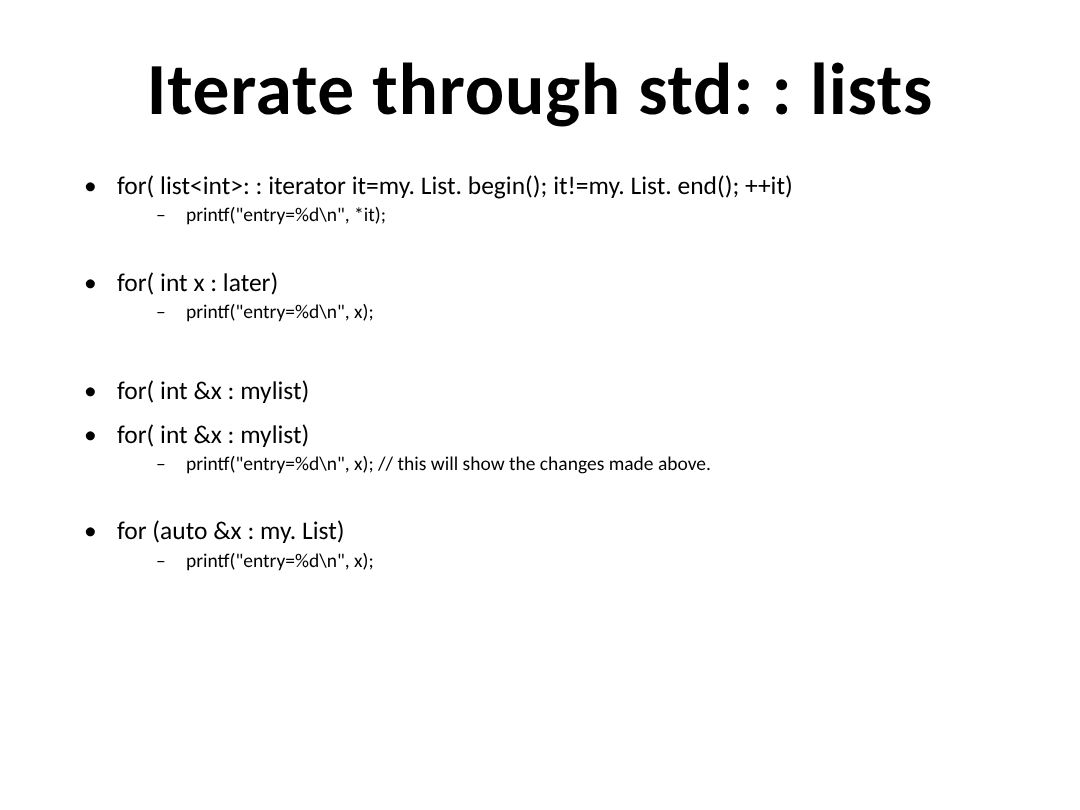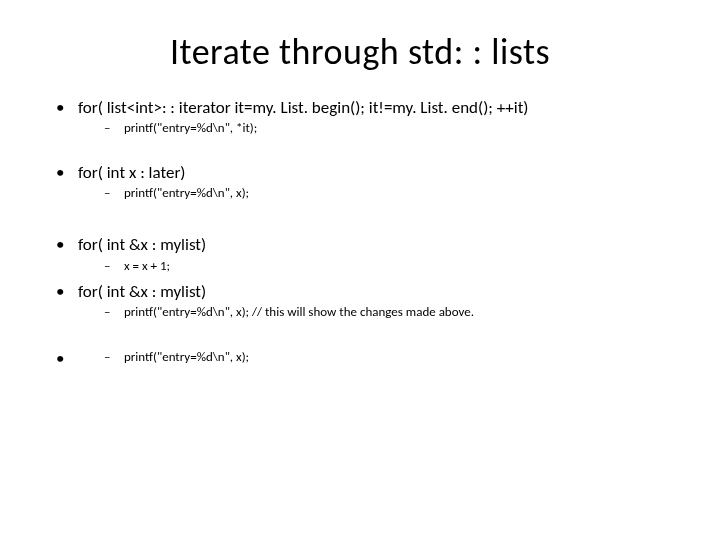--- a/index.html
+++ b/index.html
@@ -13,22 +13,22 @@
     overflow: hidden;
   }
   .slide {
     box-sizing: border-box;
     width: 720px;
     height: 540px;
     padding: 20px 30px 20px 30px;
   }
   .title {
     text-align: center;
-    font-size: 36px;
-    font-weight: 400;
+    font-size: 49px;
+    font-weight: 700;
     margin: 10px 0 24px 0;
     letter-spacing: 0.5px;
   }
   ul.top {
     list-style: none;
     padding: 0;
     margin: 0 0 16px 26px;
   }
   ul.top > li {
     position: relative;
@@ -74,24 +74,23 @@
   <ul class="top" id="top-list">
       <li><span>for( list&lt;int&gt;: : iterator it=my. List. begin(); it!=my. List. end(); ++it)</span><ul class="sub">
           <li>printf("entry=%d\n", *it);</li>
         </ul></li>
       <div class="gap-large"></div>
       <li><span>for( int x : later)</span><ul class="sub">
           <li>printf("entry=%d\n", x);</li>
         </ul></li>
       <div class="gap-med"></div>
       <li><span>for( int &amp;x : mylist)</span><ul class="sub">
-          <li>x = x + 1;</li>
         </ul></li>
       <div class="gap-small"></div>
       <li><span>for( int &amp;x : mylist)</span><ul class="sub">
           <li>printf("entry=%d\n", x);   // this will show the changes made above.</li>
         </ul></li>
       <div class="gap-large"></div>
-      <li><ul class="sub">
+      <li><span>for (auto &amp;x : my. List)</span><ul class="sub">
           <li>printf("entry=%d\n", x);</li>
         </ul></li>
     </ul>
 </div>
 
 </body></html>

